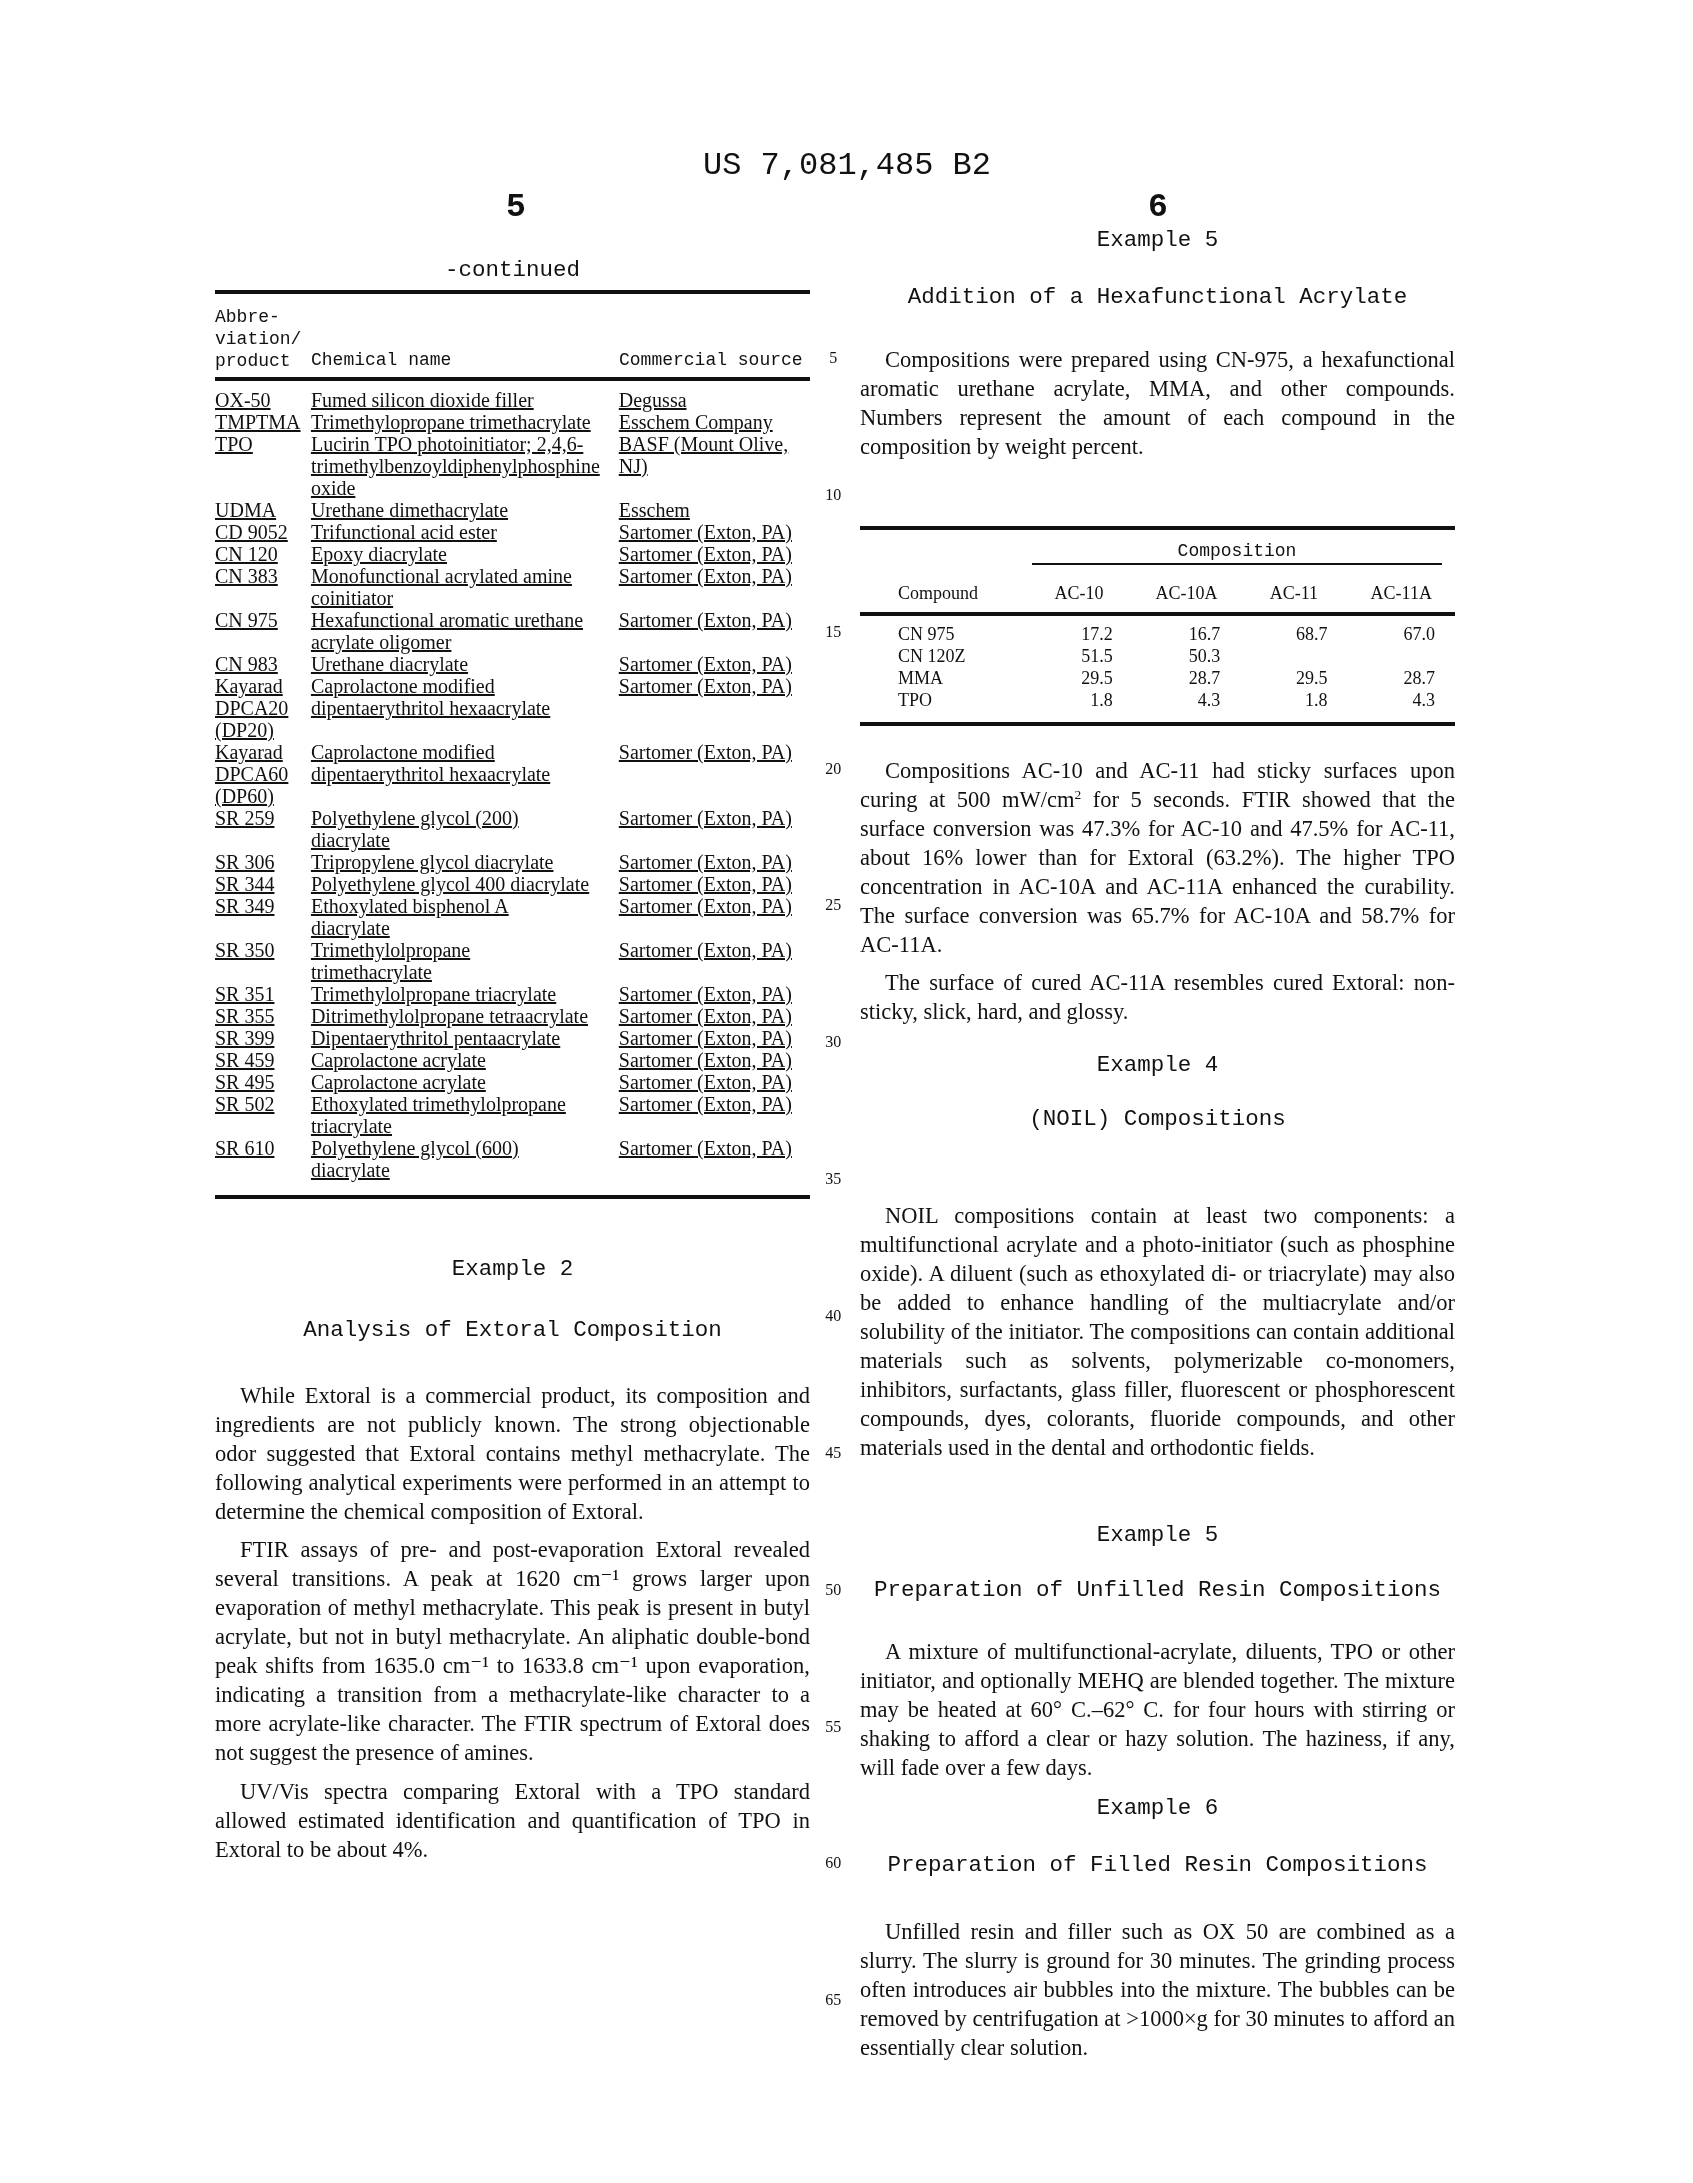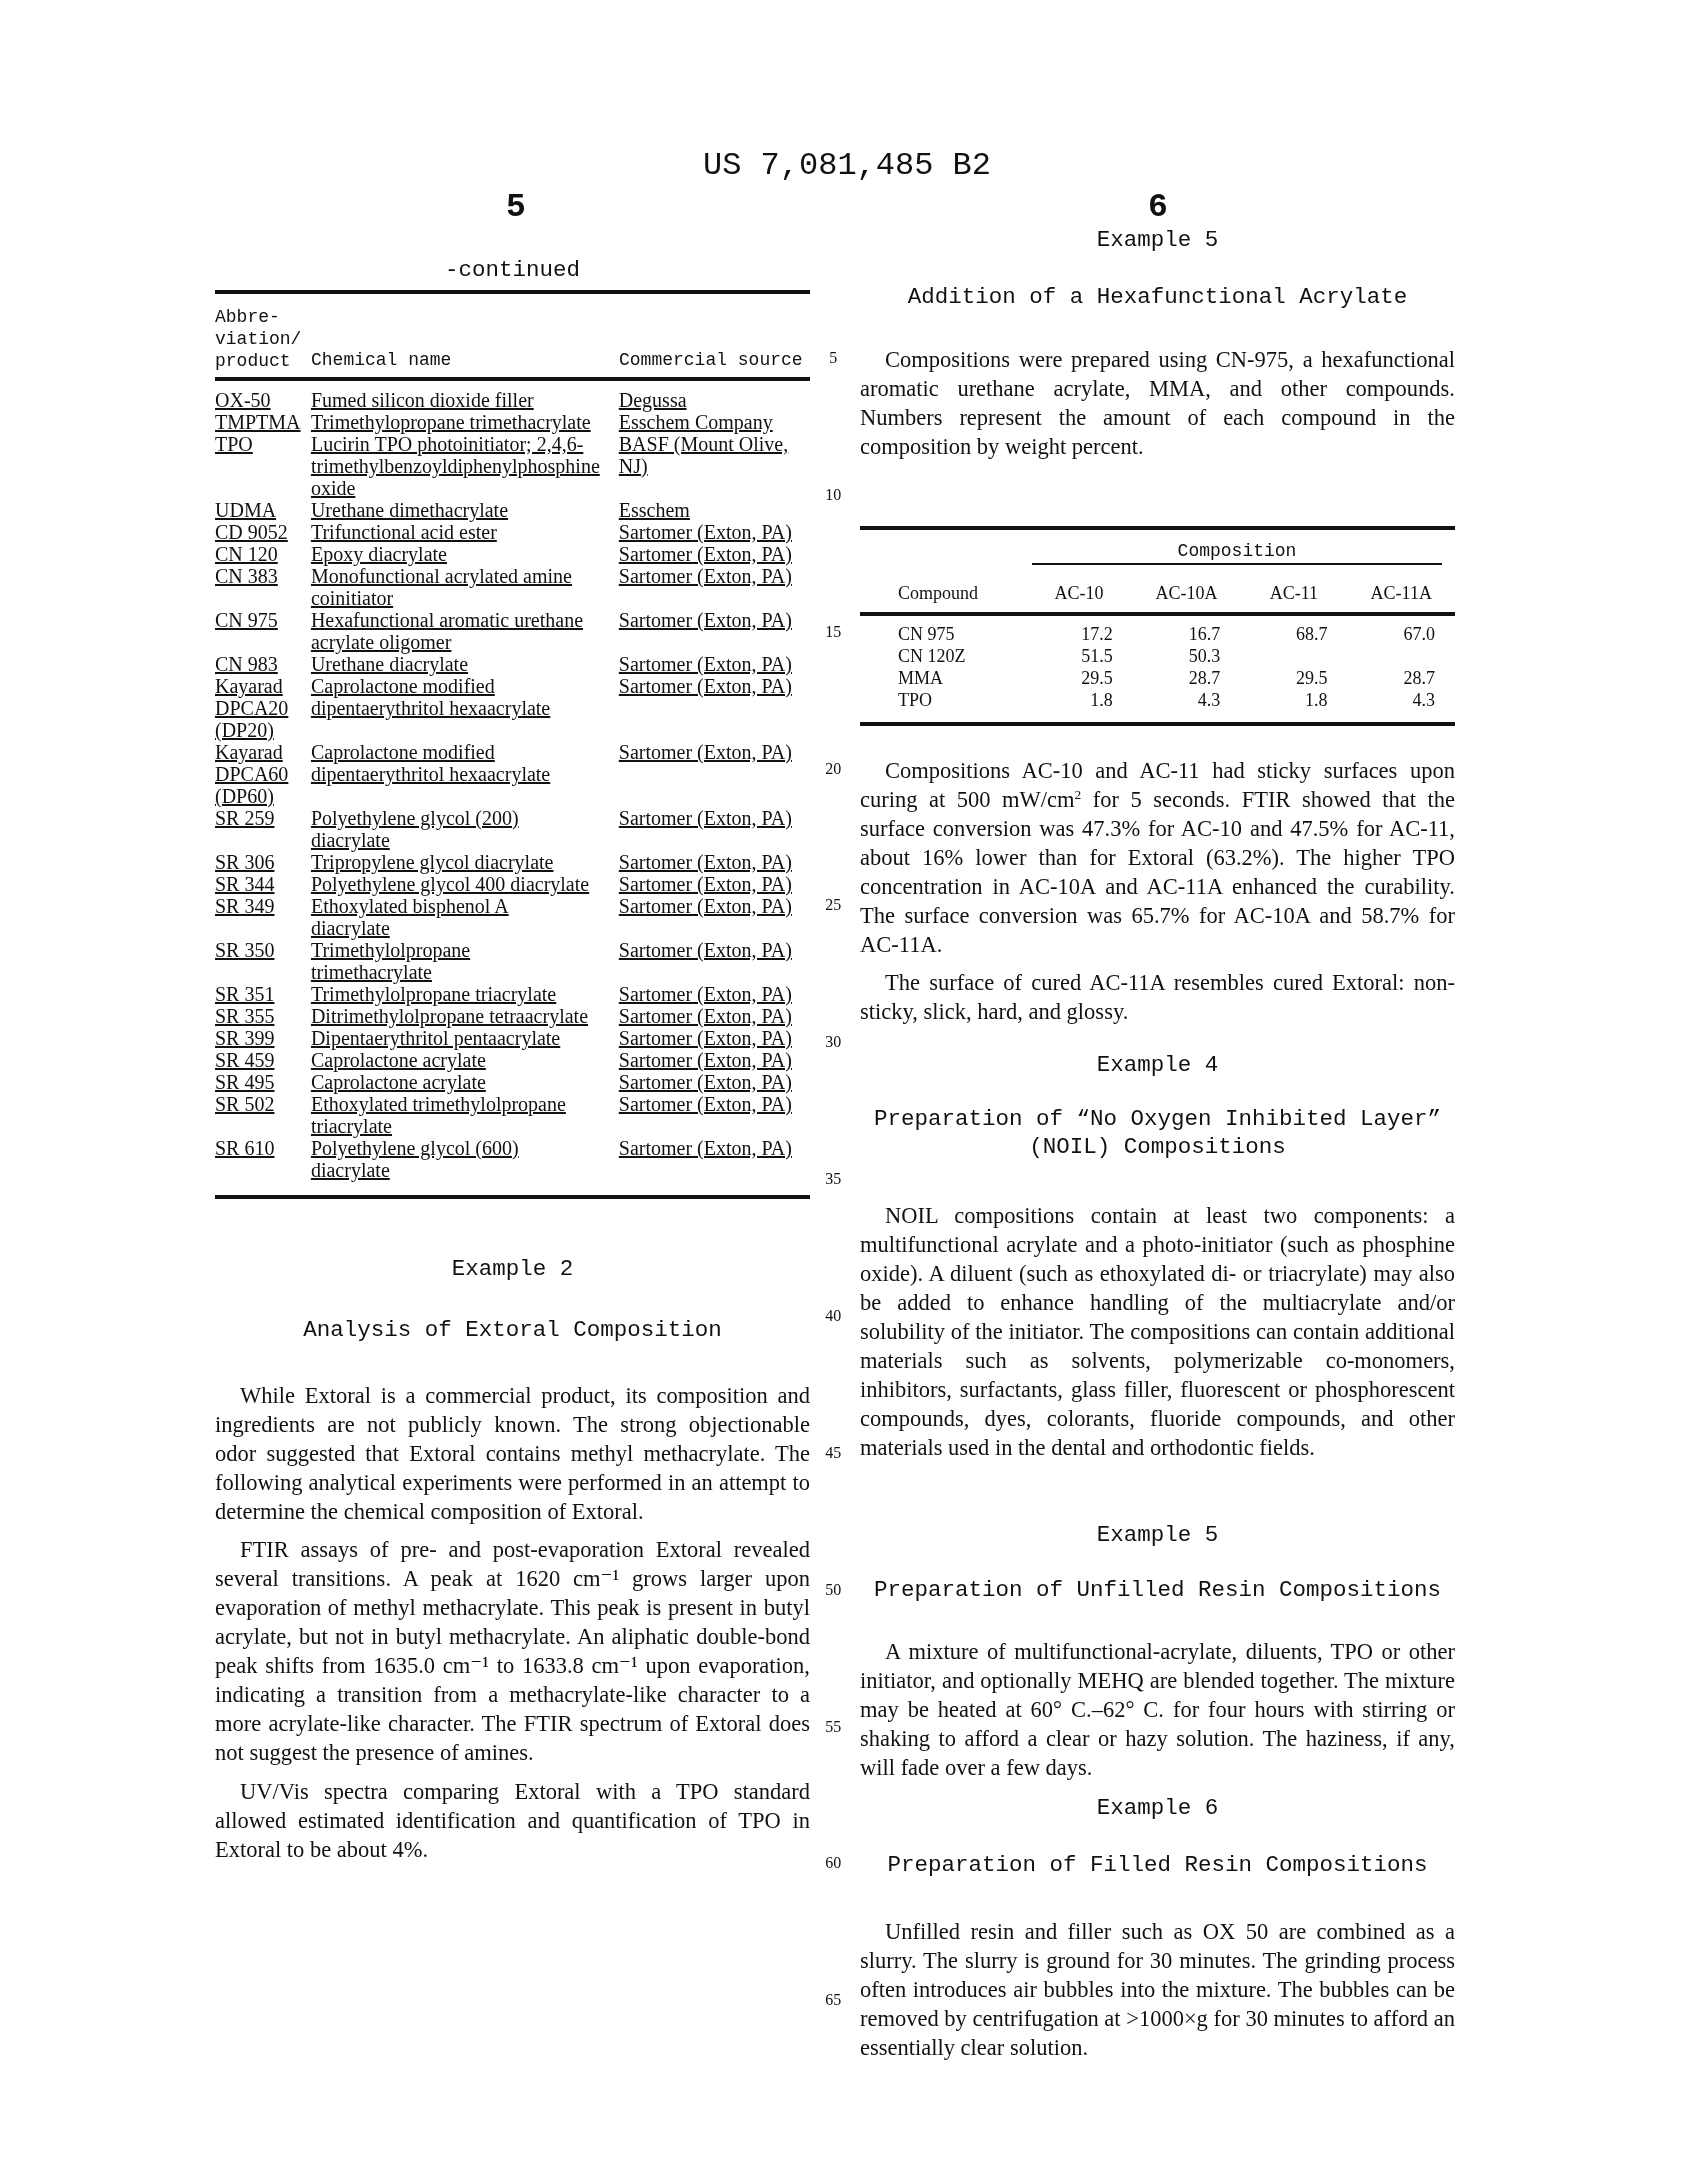--- a/index.html
+++ b/index.html
@@ -397,21 +397,20 @@
 <div class="rule-thick" style="left:860px;width:595px;top:612px;"></div>
 <div class="rule-thick" style="left:860px;width:595px;top:722px;"></div>
 
 <div class="para" style="left:860px;width:595px;top:756px;">
   <p><span>Compositions AC-10 and AC-11 had sticky surfaces upon curing at 500 mW/cm</span><sup>2</sup><span> for 5 seconds. FTIR showed that the surface conversion was 47.3% for AC-10 and 47.5% for AC-11, about 16% lower than for Extoral (63.2%). The higher TPO concentration in AC-10A and AC-11A enhanced the curability. The surface conversion was 65.7% for AC-10A and 58.7% for AC-11A.</span></p>
   <p>The surface of cured AC-11A resembles cured Extoral: non-sticky, slick, hard, and glossy.</p>
 </div>
 
 <div class="abs heading" style="left:860px;width:595px;top:1052px;">Example 4</div>
 <div class="abs heading" style="left:860px;width:595px;top:1105px;line-height:28.4px;">
-  <div>Preparation of “No Oxygen Inhibited Layer”</div>
   <div>(NOIL) Compositions</div>
 </div>
 <div class="para" style="left:860px;width:595px;top:1201px;">
   <p>NOIL compositions contain at least two components: a multifunctional acrylate and a photo-initiator (such as phosphine oxide). A diluent (such as ethoxylated di- or triacrylate) may also be added to enhance handling of the multiacrylate and/or solubility of the initiator. The compositions can contain additional materials such as solvents, polymerizable co-monomers, inhibitors, surfactants, glass filler, fluorescent or phosphorescent compounds, dyes, colorants, fluoride compounds, and other materials used in the dental and orthodontic fields.</p>
 </div>
 
 <div class="abs heading" style="left:860px;width:595px;top:1522px;">Example 5</div>
 <div class="abs heading" style="left:860px;width:595px;top:1577px;">Preparation of Unfilled Resin Compositions</div>
 <div class="para" style="left:860px;width:595px;top:1637px;">
   <p>A mixture of multifunctional-acrylate, diluents, TPO or other initiator, and optionally MEHQ are blended together. The mixture may be heated at 60° C.–62° C. for four hours with stirring or shaking to afford a clear or hazy solution. The haziness, if any, will fade over a few days.</p>

